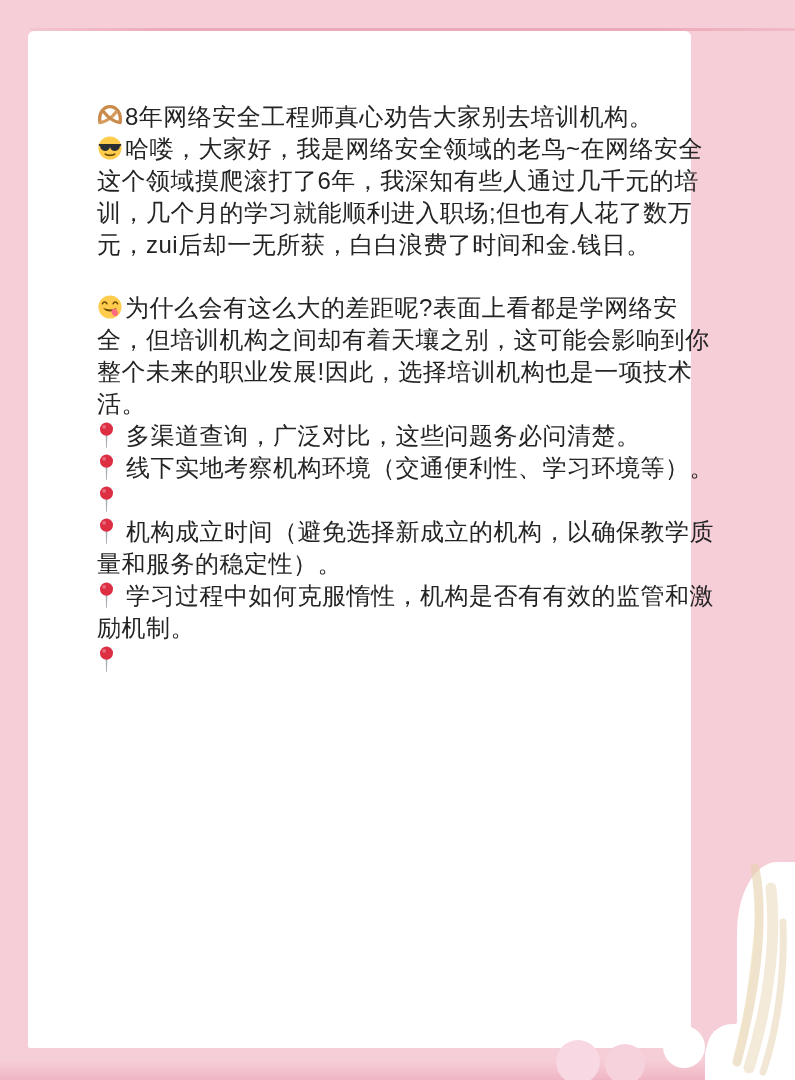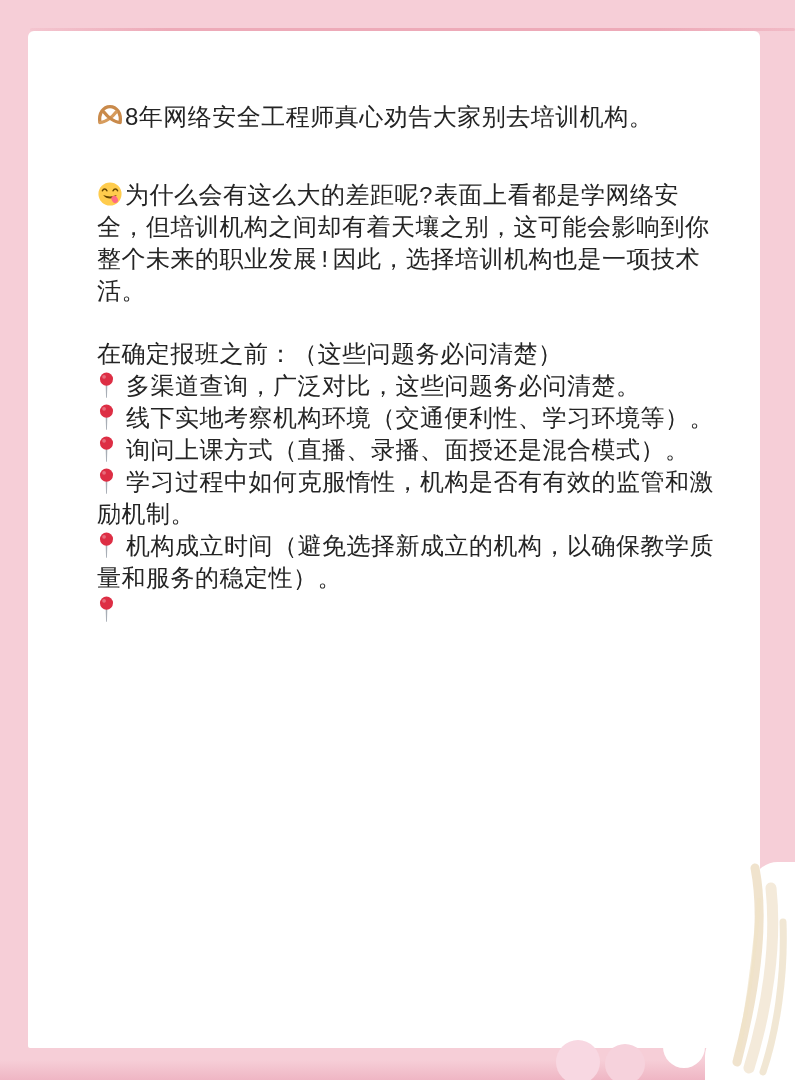--- a/index.html
+++ b/index.html
@@ -12,35 +12,35 @@
   }
   .top-accent {
     position: absolute;
     left: 30px; right: 0; top: 28px; height: 3px;
     background: linear-gradient(90deg, rgba(237,170,184,0.25), #edaab8 18%, #edaab8 82%, rgba(237,170,184,0.55));
     border-radius: 2px;
   }
   .card {
     position: absolute;
     left: 28px; top: 31px;
-    width: 732px; height: 1017px;
+    width: 663px; height: 1017px;
     background: #ffffff;
     border-radius: 6px 6px 2px 2px;
   }
   .content {
     position: absolute;
     left: 69px; top: 70px;
     width: 618px;
     font-size: 24px;
     line-height: 32px;
     color: #242424;
     letter-spacing: 0.5px;
   }
   .content p { margin: 0; }
-  .content p.gap-before { margin-top: 48px; font-family: Liberation Mono, monospace; }
+  .content p.gap-before { margin-top: 31px; }
   .content p.gap-before-sm { margin-top: 29px; }
   .emoji {
     display: inline-block;
     width: 26px; height: 26px;
     vertical-align: -4px;
     margin-right: 2px;
   }
   .pin {
     display: inline-block;
     width: 15px; height: 28px;
@@ -111,42 +111,44 @@
 
 <div class="top-accent"></div>
 
 <div class="card">
   <div class="content">
 
     <p><span class="emoji"><svg>
             <use href="#sym-pretzel"></use>
           </svg></span><span>8年网络安全工程师真心劝告大家别去培训机构。</span></p>
 
+    <p><span class="emoji"><svg>
+            <use href="#sym-sunglasses"></use>
+          </svg></span><span>哈喽，大家好，我是网络安全领域的老鸟~在网络安全这个领域摸爬滚打了6年，我深知有些人通过几千元的培训，几个月的学习就能顺利进入职场;但也有人花了数万元，zui后却一无所获，白白浪费了时间和金.钱日。</span></p>
 
     <p class="gap-before"><span class="emoji"><svg>
             <use href="#sym-yum"></use>
           </svg></span><span>为什么会有这么大的差距呢?表面上看都是学网络安全，但培训机构之间却有着天壤之别，这可能会影响到你整个未来的职业发展!因此，选择培训机构也是一项技术活。</span></p>
 
-    <p class="gap-before-sm">在确定报班之前：（这些问题务必问清楚）</p>
 
     <p><span class="pin"><svg>
             <use href="#sym-pin"></use>
           </svg></span><span>多渠道查询，广泛对比，这些问题务必问清楚。</span></p>
     <p><span class="pin"><svg>
             <use href="#sym-pin"></use>
           </svg></span><span>线下实地考察机构环境（交通便利性、学习环境等）。</span></p>
     <p><span class="pin"><svg>
             <use href="#sym-pin"></use>
-          </svg></span><span>询问上课方式（直播、录播、面授还是混合模式）。</span></p>
+          </svg></span></p>
+    <p><span class="pin"><svg>
+            <use href="#sym-pin"></use>
+          </svg></span><span>机构成立时间（避免选择新成立的机构，以确保教学质量和服务的稳定性）。</span></p>
     <p><span class="pin"><svg>
             <use href="#sym-pin"></use>
           </svg></span><span>学习过程中如何克服惰性，机构是否有有效的监管和激励机制。</span></p>
-    <p><span class="pin"><svg>
-            <use href="#sym-pin"></use>
-          </svg></span><span>机构成立时间（避免选择新成立的机构，以确保教学质量和服务的稳定性）。</span></p>
     <p><span class="pin"><svg>
             <use href="#sym-pin"></use>
           </svg></span></p>
 
   </div>
 </div>
 
 <div class="bottom-strip"></div>
 <div class="bump bump-pink-1"></div>
 <div class="bump bump-pink-2"></div>

